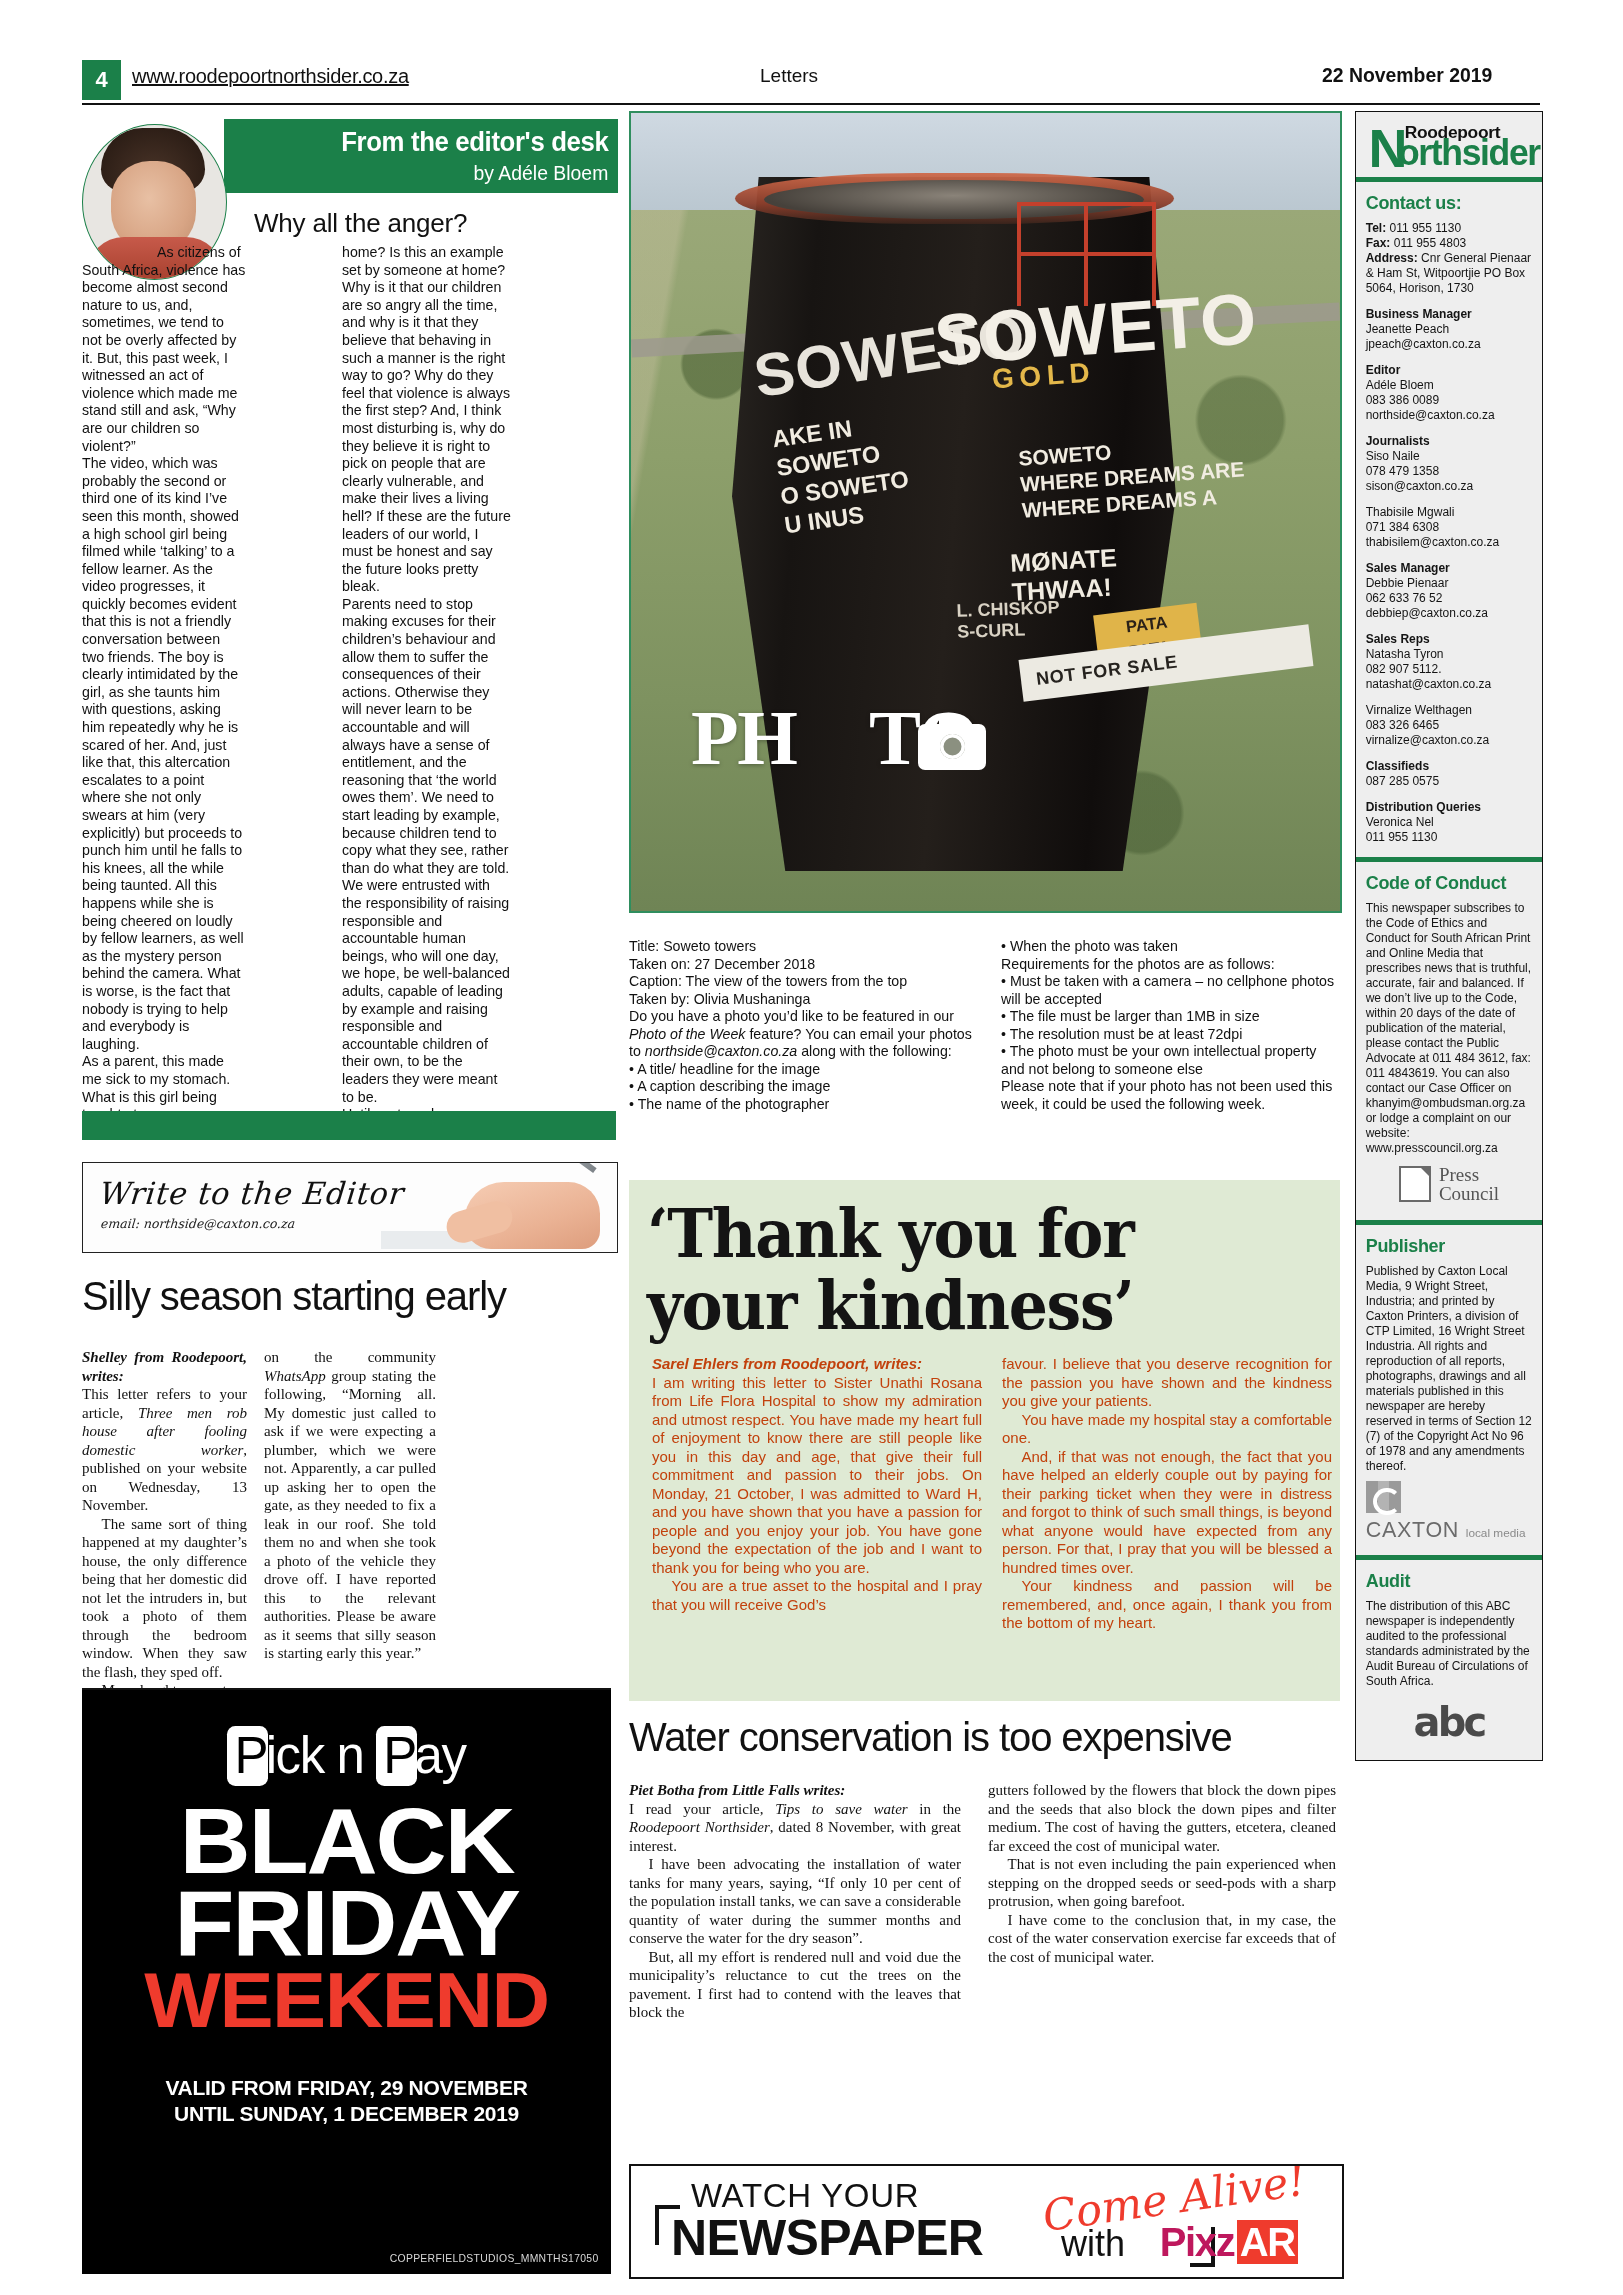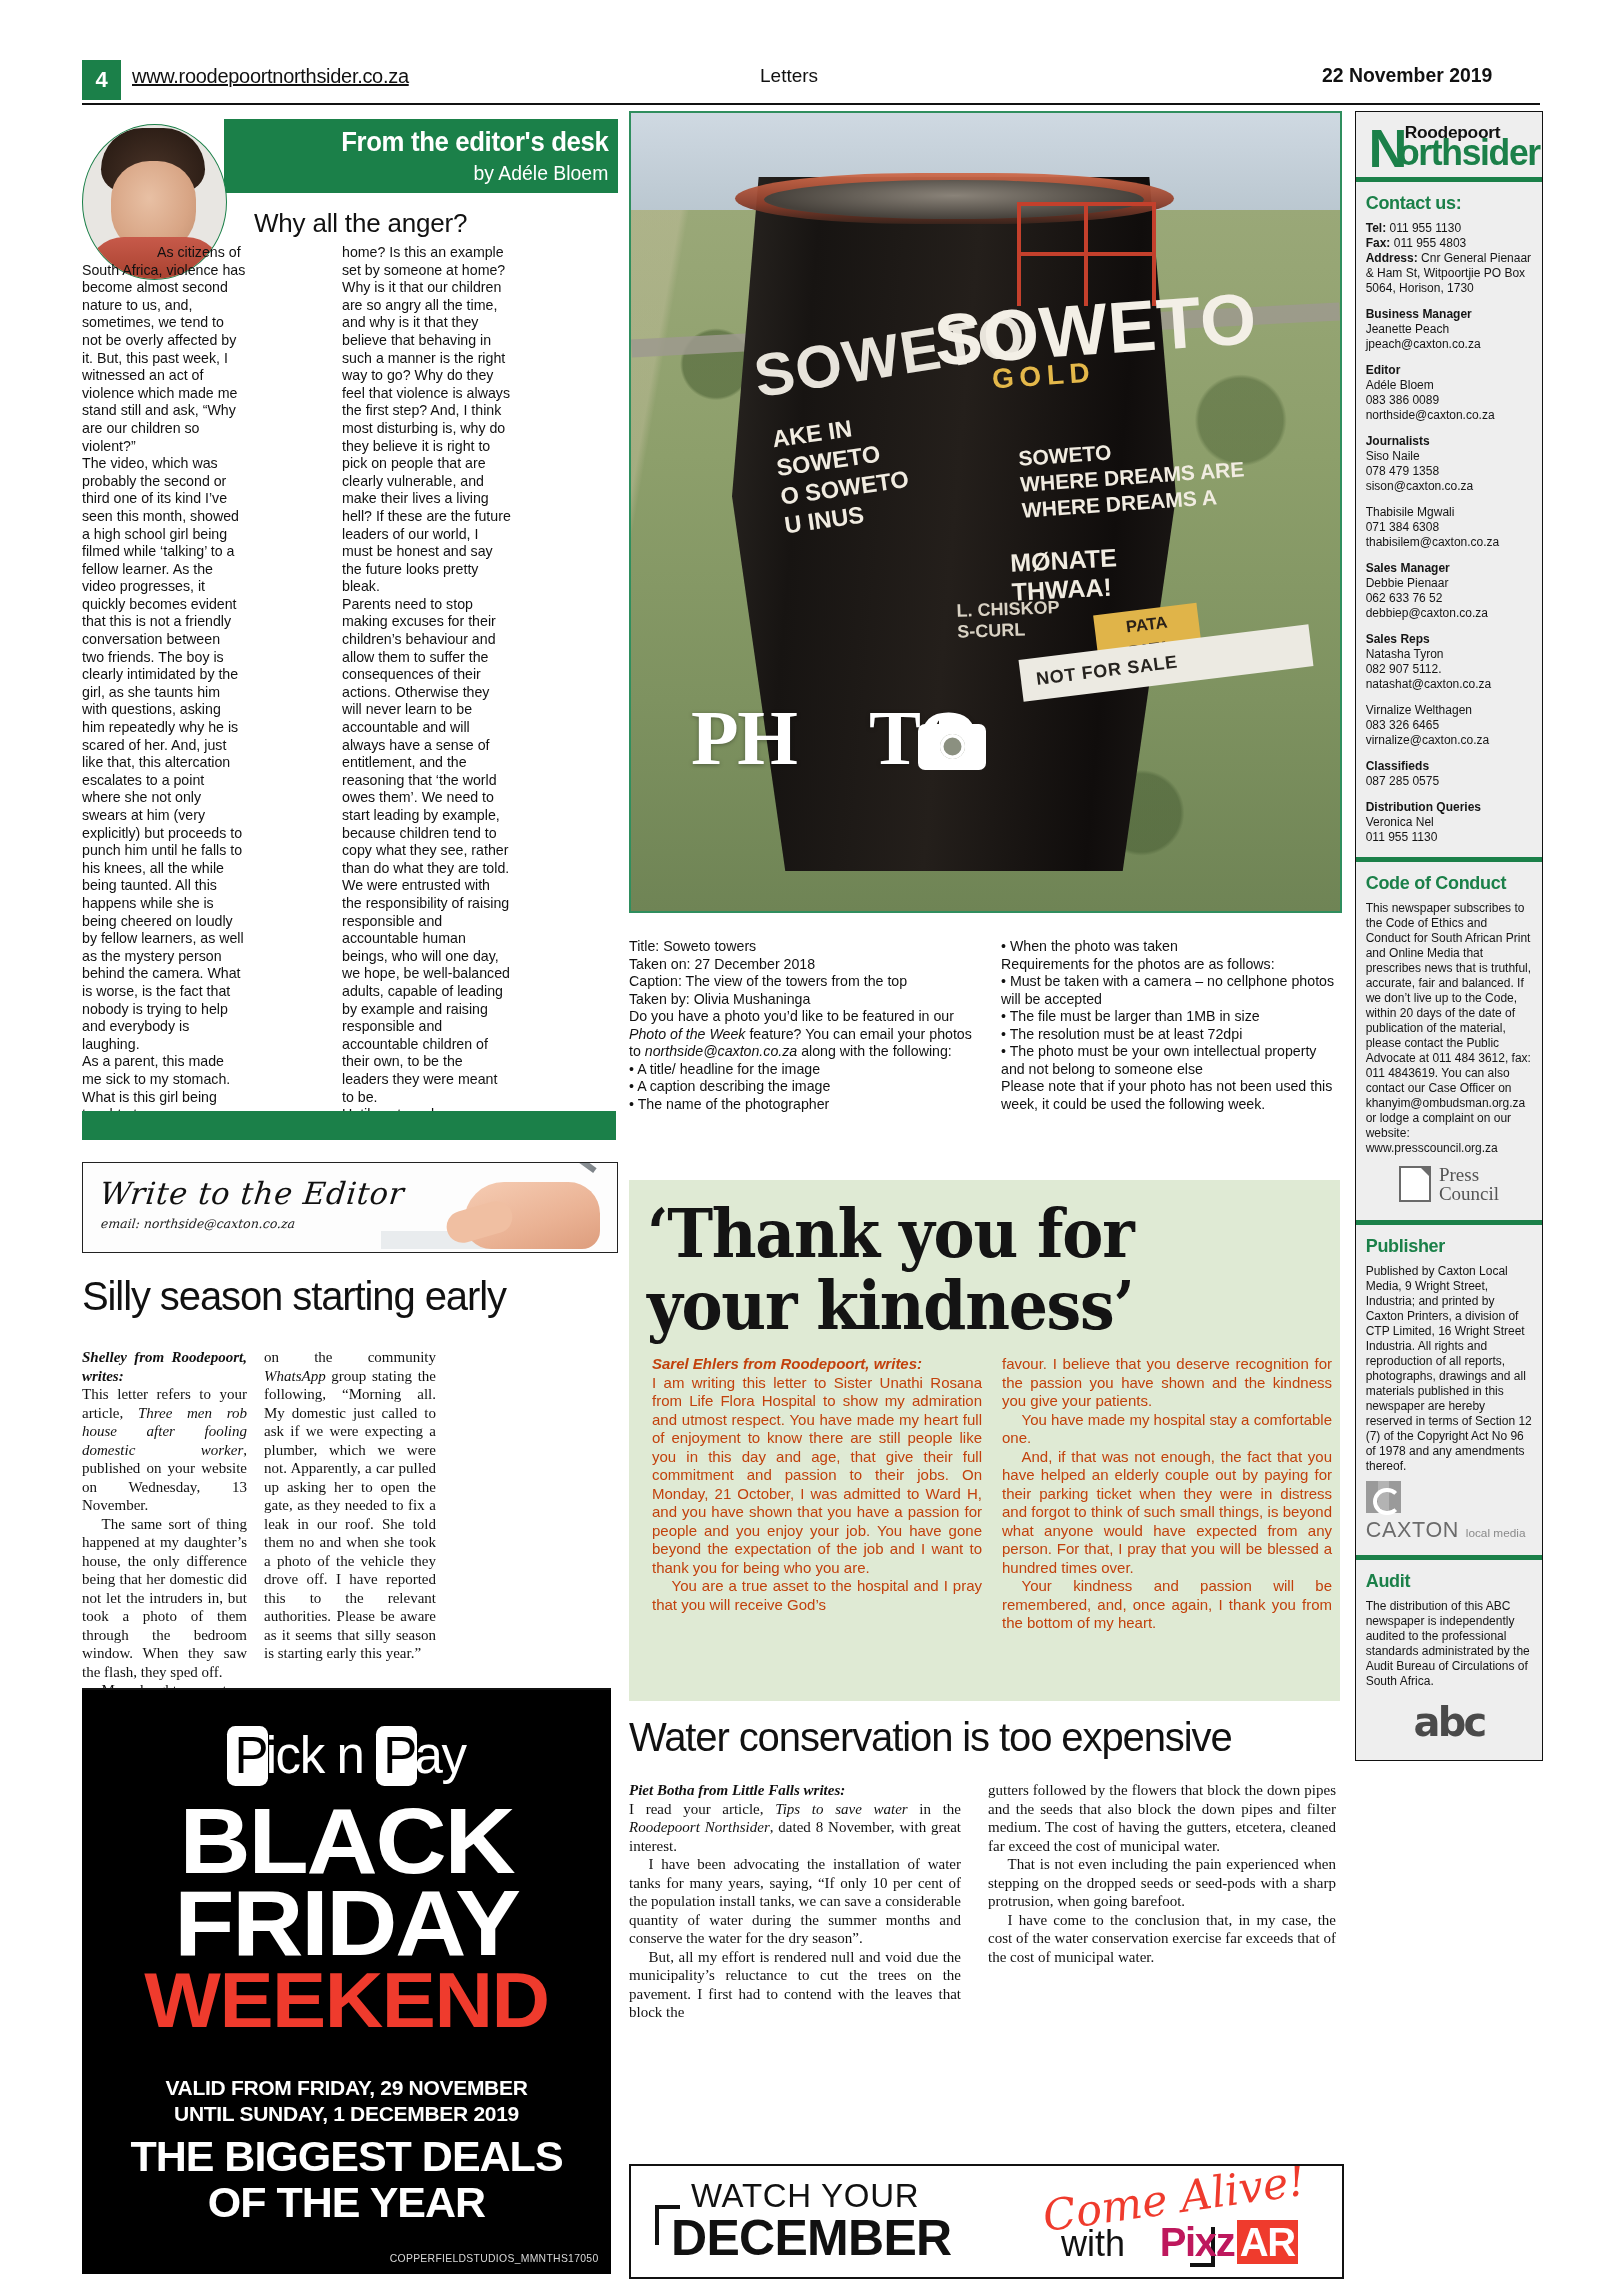--- a/index.html
+++ b/index.html
@@ -285,21 +285,20 @@
 <div class="abs serifbody" id="sillyR">
     <div style="text-indent:0">on the community <em>WhatsApp</em> group stating the following, “Morning all. My domestic just called to ask if we were expecting a plumber, which we were not. Apparently, a car pulled up asking her to open the gate, as they needed to fix a leak in our roof. She told them no and when she took a photo of the vehicle they drove off. I have reported this to the relevant authorities. Please be aware as it seems that silly season is starting early this year.”</div>
   </div>
 
 <div class="abs" id="pnp">
   <div id="pnplogo"><span class="bx">P</span><span>ick n </span><span class="bx">P</span><span>ay</span></div>
   <div id="pnpblack">BLACK</div>
   <div id="pnpfriday">FRIDAY</div>
   <div id="pnpweekend">WEEKEND</div>
   <div id="pnpvalid">VALID FROM FRIDAY, 29 NOVEMBER<br>UNTIL SUNDAY, 1 DECEMBER 2019</div>
-  <div id="pnpdeals">THE BIGGEST DEALS<br>OF THE YEAR</div>
   <div id="pnpcode">COPPERFIELDSTUDIOS_MMNTHS17050</div>
 </div>
 
 <div class="abs" id="photoframe">
   <div class="sky"></div>
     <div class="land"></div>
     <div class="landtex"></div>
     <div class="road"></div>
   <div class="tower"></div>
     <div class="towerrim"></div>
@@ -359,21 +358,21 @@
 <div class="abs serifbody" id="waterR">
     <div style="text-indent:0">gutters followed by the flowers that block the down pipes and the seeds that also block the down pipes and filter medium. The cost of having the gutters, etcetera, cleaned far exceed the cost of municipal water.</div>
     <div style="text-indent:1.3em">That is not even including the pain experienced when stepping on the dropped seeds or seed-pods with a sharp protrusion, when going barefoot.</div>
     <div style="text-indent:1.3em">I have come to the conclusion that, in my case, the cost of the water conservation exercise far exceeds that of the cost of municipal water.</div>
   </div>
 
 <div class="abs" id="pixz">
   <div class="brk l"></div>
   <div class="brk r"></div>
   <div id="pxWatch">WATCH YOUR</div>
-  <div id="pxNews">DECEMBER</div>
+  <div id="pxNews">NEWSPAPER</div>
   <div id="pxCome">Come Alive!</div>
   <div id="pxWith">with</div>
   <div id="pxLogo"><span style="background:none;color:#be185d">Pixz</span><span>AR</span></div>
 </div>
 
 <div class="abs" id="sidebar">
 
   <div id="sbmast" style="position:relative;">
     <div class="nbig">N</div>
     <div class="r1">Roodepoort</div>

